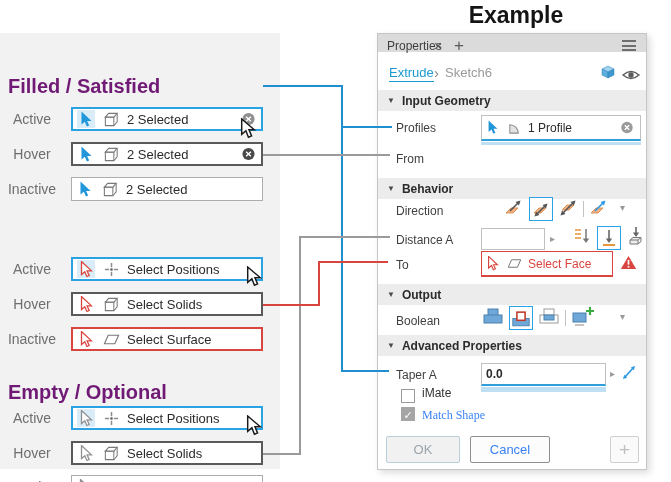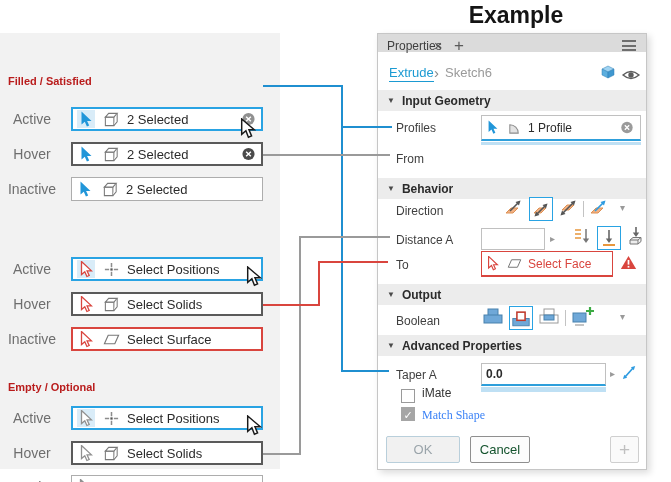--- a/index.html
+++ b/index.html
@@ -6,21 +6,21 @@
   body{width:671px;height:482px;position:relative;background:#fff;overflow:hidden;
        font-family:"Liberation Sans",sans-serif;color:#333;}
   .abs{position:absolute;}
 
   
   .example-title{left:411px;top:2px;width:210px;text-align:center;
     font-size:23px;font-weight:700;color:#141414;}
 
   
   .left-panel{left:0;top:33px;width:280px;height:436px;background:#f2f2f2;}
-  .grp-title{position:absolute;left:8px;font-size:11px;font-weight:700;color:#b91c1c;}
+  .grp-title{position:absolute;left:8px;font-size:20px;font-weight:700;color:#701a75;}
   .row-label{position:absolute;left:0;width:64px;text-align:center;
     font-size:14px;color:#6e6e6e;line-height:24px;}
   .sbox{position:absolute;left:71px;width:192px;height:24px;background:#fff;
     box-sizing:border-box;display:flex;align-items:center;gap:7px;padding-left:4px;}
   .sbox .txt{font-size:13px;color:#2b2b2b;white-space:nowrap;}
   .b-active{border:2px solid #29a3e3;}
   .b-hover{border:2px solid #5a5a5a;}
   .b-idle{border:1px solid #adadad;}
   .b-error{border:2px solid #d9453e;}
   .curwrap{width:18px;height:18px;display:flex;align-items:center;justify-content:center;flex:0 0 auto;}
@@ -71,21 +71,21 @@
   .bluestrip{position:absolute;background:#bfe0f4;}
   .checkbox{position:absolute;width:14px;height:14px;box-sizing:border-box;
     border:1px solid #9a9a9a;background:#fff;}
   .checkbox.checked-dis{background:#a5a5a5;border-color:#a5a5a5;color:#fff;
     font-size:11px;line-height:14px;text-align:center;}
   .cklabel{position:absolute;left:44px;font-size:12px;color:#333;}
   .cklabel.dis{color:#3b82f6;font-family:Liberation Serif, serif;}
   .btn{position:absolute;height:27px;box-sizing:border-box;font-size:13px;
     display:flex;align-items:center;justify-content:center;border-radius:2px;}
   .btn-ok{left:8px;top:402px;width:74px;border:1px solid #b9cfdb;background:#f1f1f1;color:#9aa4aa;}
-  .btn-cancel{left:92px;top:402px;width:60px;border:1px solid #8f8f8f;background:#fcfcfc;color:#14532d;}
+  .btn-cancel{left:92px;top:402px;width:80px;border:1px solid #8f8f8f;background:#fcfcfc;color:#3b82f6;}
   .btn-plus{left:232px;top:402px;width:29px;border:1px solid #cfcfcf;background:#fafafa;
     color:#c0c0c0;font-size:19px;}
   .warn{position:absolute;}
   .mcursor{position:absolute;z-index:7;}
 </style>
 </head>
 <body>
 
 <div class="abs example-title">Example</div>
 

